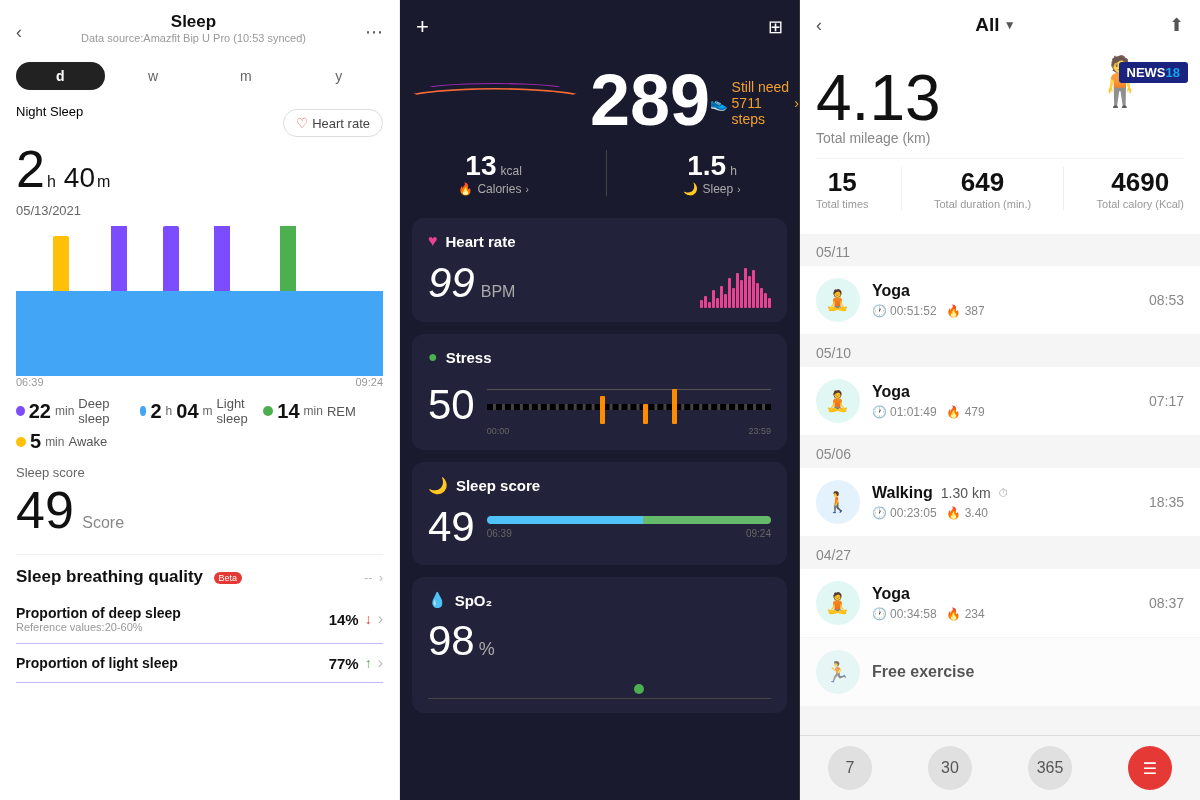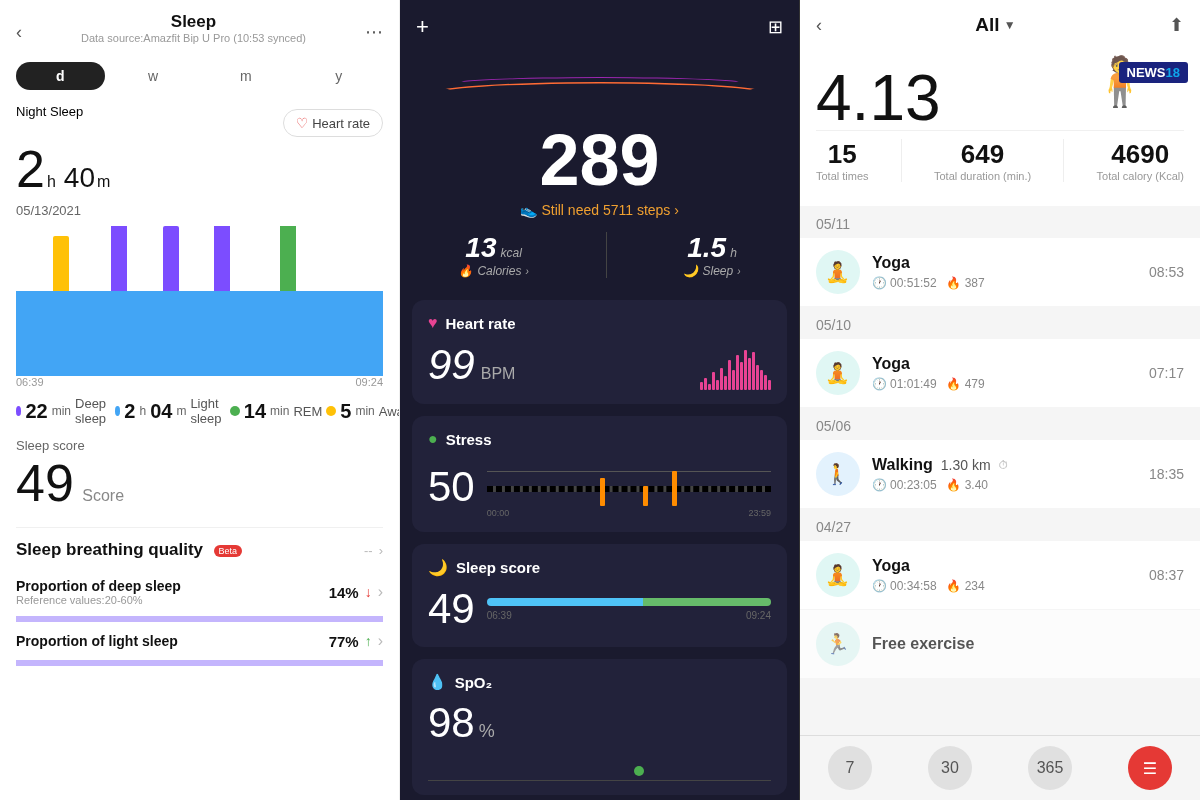--- a/index.html
+++ b/index.html
@@ -34,32 +34,32 @@
     .sleep-hours { font-size: 52px; font-weight: 300; color: #111; }
     .sleep-h-label { font-size: 16px; color: #111; margin-right: 6px; }
     .sleep-mins { font-size: 28px; color: #111; }
     .sleep-m-label { font-size: 16px; color: #111; }
     .sleep-date { font-size: 13px; color: #666; margin-bottom: 8px; }
     .heart-rate-btn { display: inline-flex; align-items: center; gap: 4px; border: 1px solid #ddd; border-radius: 20px; padding: 5px 12px; font-size: 13px; color: #444; cursor: pointer; float: right; margin-top: -30px; }
     .heart-icon-small { color: #e86060; font-size: 14px; }
     .sleep-chart-container { position: relative; margin: 8px 0; }
     .sleep-chart { width: 100%; height: 140px; position: relative; overflow: hidden; }
     .chart-times { display: flex; justify-content: space-between; font-size: 11px; color: #999; margin-bottom: 4px; }
-    .sleep-stats-grid { display: grid; grid-template-columns: 1fr 1fr 1fr 1fr; gap: 4px; margin: 8px 0; }
+    .sleep-stats-grid { display: grid; grid-template-columns: 1fr 1fr 1fr; gap: 4px; margin: 8px 0; }
     .sleep-stat { display: flex; align-items: center; gap: 4px; font-size: 13px; color: #555; }
     .dot { width: 10px; height: 10px; border-radius: 50%; display: inline-block; }
     .score-section { margin: 12px 0; }
     .score-label { font-size: 13px; color: #666; }
     .score-value { font-size: 52px; font-weight: 300; color: #111; display: inline; }
     .score-text { font-size: 16px; color: #888; margin-left: 4px; }
     .sleep-breathing { display: flex; align-items: center; justify-content: space-between; margin: 14px 0 8px; border-top: 1px solid #f0f0f0; padding-top: 12px; }
     .breathing-title { font-size: 17px; font-weight: 600; color: #111; }
     .beta-badge { background: #e53935; color: #fff; font-size: 9px; padding: 1px 5px; border-radius: 6px; margin-left: 6px; vertical-align: middle; }
     .breathing-right { display: flex; align-items: center; gap: 6px; color: #bbb; font-size: 13px; }
-    .prop-row { display: flex; justify-content: space-between; align-items: center; padding: 10px 0; border-bottom: 6px solid #c4b5fd; }
+    .prop-row { display: flex; justify-content: space-between; align-items: center; padding: 10px 0; border-bottom: 1px solid #c4b5fd; }
     .prop-title { font-size: 14px; font-weight: 600; color: #111; }
     .prop-sub { font-size: 11px; color: #999; }
     .prop-right { display: flex; align-items: center; gap: 6px; }
     .prop-val { font-size: 15px; font-weight: 600; color: #111; }
     .arrow-down { color: #e53935; font-size: 14px; }
     .arrow-up { color: #4caf50; font-size: 14px; }
     .chevron-right { color: #bbb; font-size: 16px; }
 
     
     #panel-activity {
@@ -67,25 +67,25 @@
       height: 800px;
       background: #1a1a2e;
       overflow: hidden;
       display: flex;
       flex-direction: column;
       border-right: 1px solid #333;
     }
     .act-header { display: flex; justify-content: space-between; align-items: center; padding: 14px 16px; }
     .act-add-btn { color: #fff; font-size: 22px; cursor: pointer; }
     .act-grid-btn { color: #fff; font-size: 18px; cursor: pointer; }
-    .steps-circle-area { display: flex; flex-direction: column; align-items: center; padding: 10px 0; position: relative; }
+    .steps-circle-area { display: flex; flex-direction: row; align-items: center; padding: 10px 0; position: relative; }
     .steps-big { font-size: 72px; font-weight: 700; color: #fff; line-height: 1; }
     .steps-need { font-size: 14px; color: #f0a030; margin-top: 6px; display: flex; align-items: center; gap: 4px; }
     .metrics-row { display: flex; justify-content: space-around; width: 100%; padding: 0 20px; margin: 4px 0 16px; }
-    .metric-item { text-align: left; font-style: italic; }
+    .metric-item { text-align: left; }
     .metric-val { font-size: 28px; font-weight: 700; color: #fff; }
     .metric-unit { font-size: 12px; color: #aaa; }
     .metric-label { font-size: 12px; color: #aaa; display: flex; align-items: center; gap: 4px; }
     .fire-icon { color: #ff6b35; }
     .moon-icon { color: #7c6ae8; }
     .metric-arrow { color: #aaa; font-size: 10px; }
     .section-card { background: #22223a; margin: 6px 12px; border-radius: 12px; padding: 14px 16px; }
     .section-title { display: flex; align-items: center; gap: 8px; font-size: 15px; font-weight: 600; color: #fff; margin-bottom: 8px; }
     .bpm-display { display: flex; align-items: baseline; gap: 6px; }
     .bpm-val { font-size: 42px; font-weight: 300; color: #fff; font-style: italic; }
@@ -411,20 +411,21 @@
 
   <div class="ex-stats-wrapper">
     <div class="ex-stats-card" style="position:relative;overflow:hidden;">
 
       <div style="position:absolute;right:12px;top:12px;background:#1a237e;color:#fff;padding:3px 8px;border-radius:3px;font-size:13px;font-weight:700;z-index:2;">
         <span>NEWS</span><span style="color:#0ea5e9;">18</span>
       </div>
 
       <div style="position:absolute;right:50px;top:8px;font-size:48px;color:#00bcd4;opacity:0.85;line-height:1;">🧍</div>
       <div style="font-size:64px;font-weight:300;color:#111;line-height:1;">4.13</div>
+      <div style="font-size:14px;color:#888;margin-bottom:12px;">Total mileage (km)</div>
       <div class="ex-metrics-row">
         <div class="ex-metric">
           <div class="ex-metric-val">15</div>
           <div class="ex-metric-label">Total times</div>
         </div>
         <div class="divider-v"></div>
         <div class="ex-metric">
           <div class="ex-metric-val">649</div>
           <div class="ex-metric-label">Total duration (min.)</div>
         </div>

